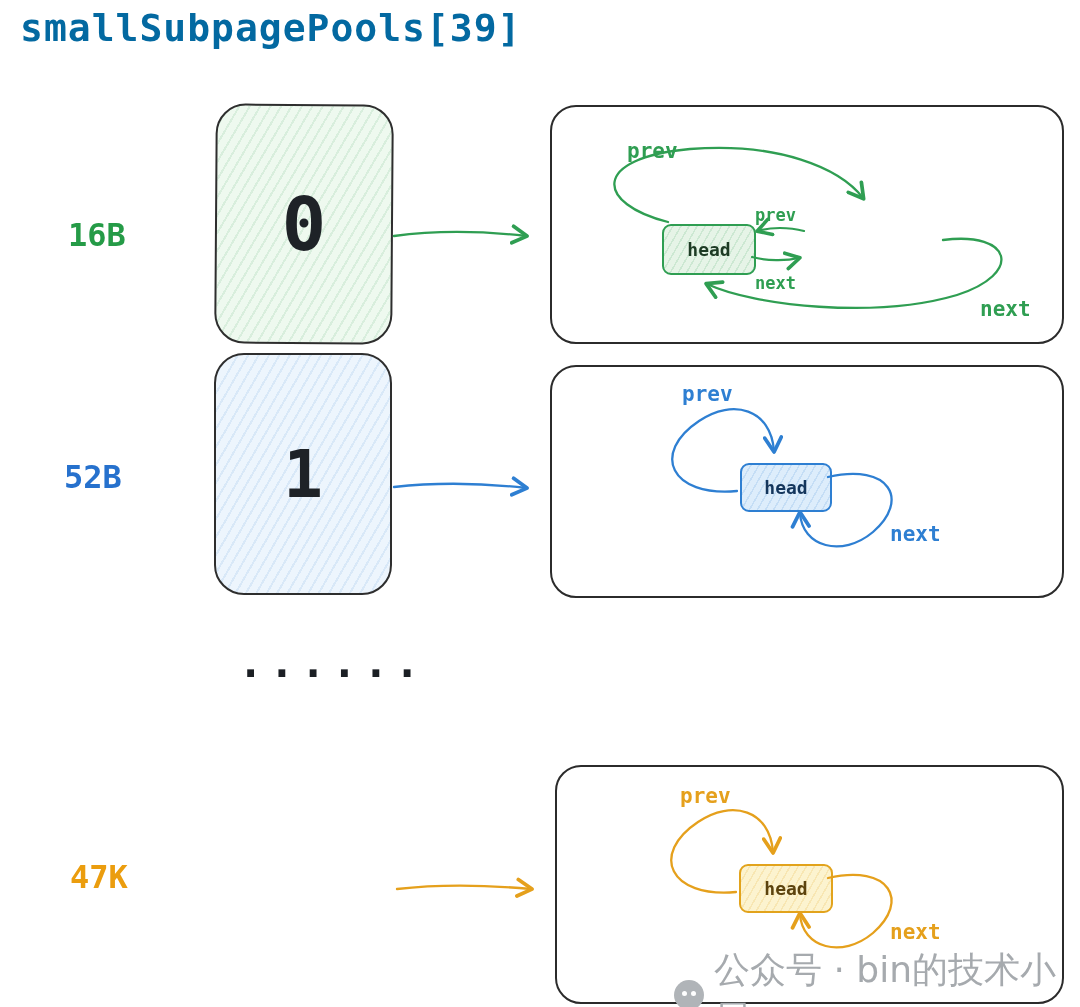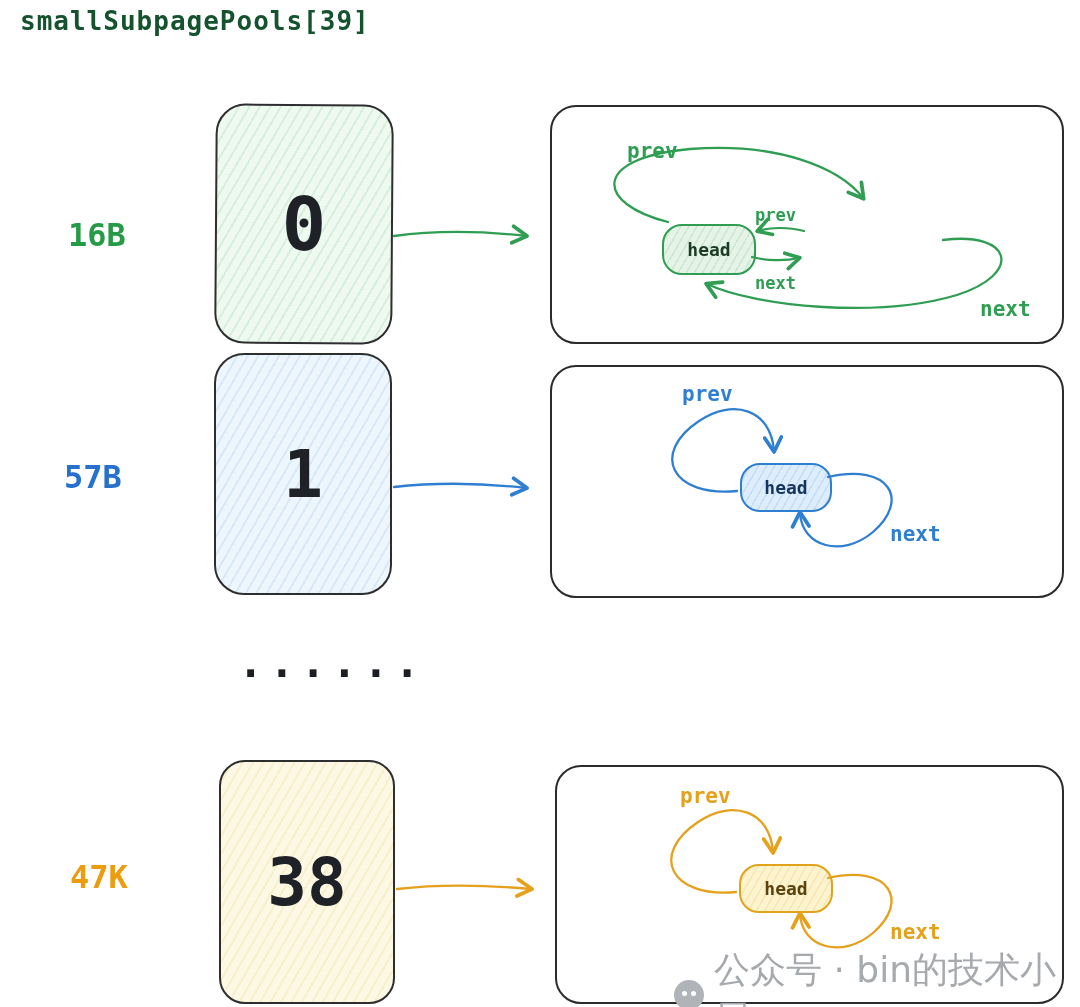--- a/index.html
+++ b/index.html
@@ -1,22 +1,22 @@
 <!DOCTYPE html>
 <html><head>
 <meta charset="utf-8">
 <style>
   html,body { margin:0; padding:0; background:#ffffff; }
   .page {
     position:relative; width:1080px; height:1007px; background:#ffffff;
     font-family:"DejaVu Sans Mono", monospace; overflow:hidden;
   }
   .title {
-    position:absolute; left:20px; top:6px; font-size:26px; font-weight:bold;
-    color:#14532d; letter-spacing:1px;
+    position:absolute; left:20px; top:6px; font-size:38px; font-weight:bold;
+    color:#0369a1; letter-spacing:1px;
   }
   .size-label { position:absolute; font-size:32px; font-weight:bold; }
   .size-green  { color:#259b47; left:68px;  top:216px; }
   .size-blue   { color:#2671cd; left:64px;  top:458px; }
   .size-orange { color:#eb9d0e; left:70px;  top:858px; }
 
   .card {
     position:absolute; border:2.5px solid #2e2e2e; border-radius:30px;
     display:flex; align-items:center; justify-content:center; z-index:1;
   }
@@ -42,21 +42,21 @@
   .panel {
     position:absolute; background:#fff; border:2.5px solid #2b2b2b;
     border-radius:26px; z-index:1;
   }
   .panel-1 { left:550px; top:105px; width:510px; height:235px; }
   .panel-2 { left:550px; top:365px; width:510px; height:229px; }
   .panel-3 { left:555px; top:765px; width:505px; height:235px; }
 
   .node {
     position:absolute; display:flex; align-items:center; justify-content:center;
-    border-radius:20px; z-index:6; font-weight:bold;text-align:right;
+    border-radius:9px; z-index:6; font-weight:bold;text-align:right;
   }
   .node-green {
     border:2px solid #2f9e52; color:#1d3b24;
     background-color:#e6f4e7;
     background-image:repeating-linear-gradient(120deg, rgba(47,158,82,0.14) 0px, rgba(47,158,82,0.14) 1.5px, transparent 1.5px, transparent 7px);
   }
   .node-blue {
     border:2px solid #2e7fd2; color:#14365c;
     background-color:#ddedfb;
     background-image:repeating-linear-gradient(120deg, rgba(46,127,210,0.14) 0px, rgba(46,127,210,0.14) 1.5px, transparent 1.5px, transparent 7px);
@@ -118,36 +118,33 @@
     <span class="card-num card-num-big">0</span>
   </div>
   <div class="panel panel-1">
     <div class="node node-green node-head-1">head</div>
     <div class="lbl lbl-green lbl-inner p1-inner-prev">prev</div>
     <div class="lbl lbl-green lbl-inner p1-inner-next">next</div>
     <div class="lbl lbl-green lbl-outer p1-outer-prev">prev</div>
     <div class="lbl lbl-green lbl-outer p1-outer-next">next</div>
   </div>
 
-  <div class="size-label size-blue">57B</div>
+  <div class="size-label size-blue">52B</div>
   <div class="card card-blue">
     <span class="card-num">1</span>
   </div>
   <div class="panel panel-2">
     <div class="node node-blue node-head-2">head</div>
     <div class="lbl lbl-blue lbl-outer p2-prev">prev</div>
     <div class="lbl lbl-blue lbl-outer p2-next">next</div>
   </div>
 
   <div class="ellipsis">......</div>
 
   <div class="size-label size-orange">47K</div>
-  <div class="card card-yellow">
-    <span class="card-num">38</span>
-  </div>
   <div class="panel panel-3">
     <div class="node node-orange node-head-3">head</div>
     <div class="lbl lbl-orange lbl-outer p3-prev">prev</div>
     <div class="lbl lbl-orange lbl-outer p3-next">next</div>
   </div>
 
   <div class="watermark">
     <span class="wm-icon">
       <span class="wm-eye wm-eye-l"></span>
       <span class="wm-eye wm-eye-r"></span>

